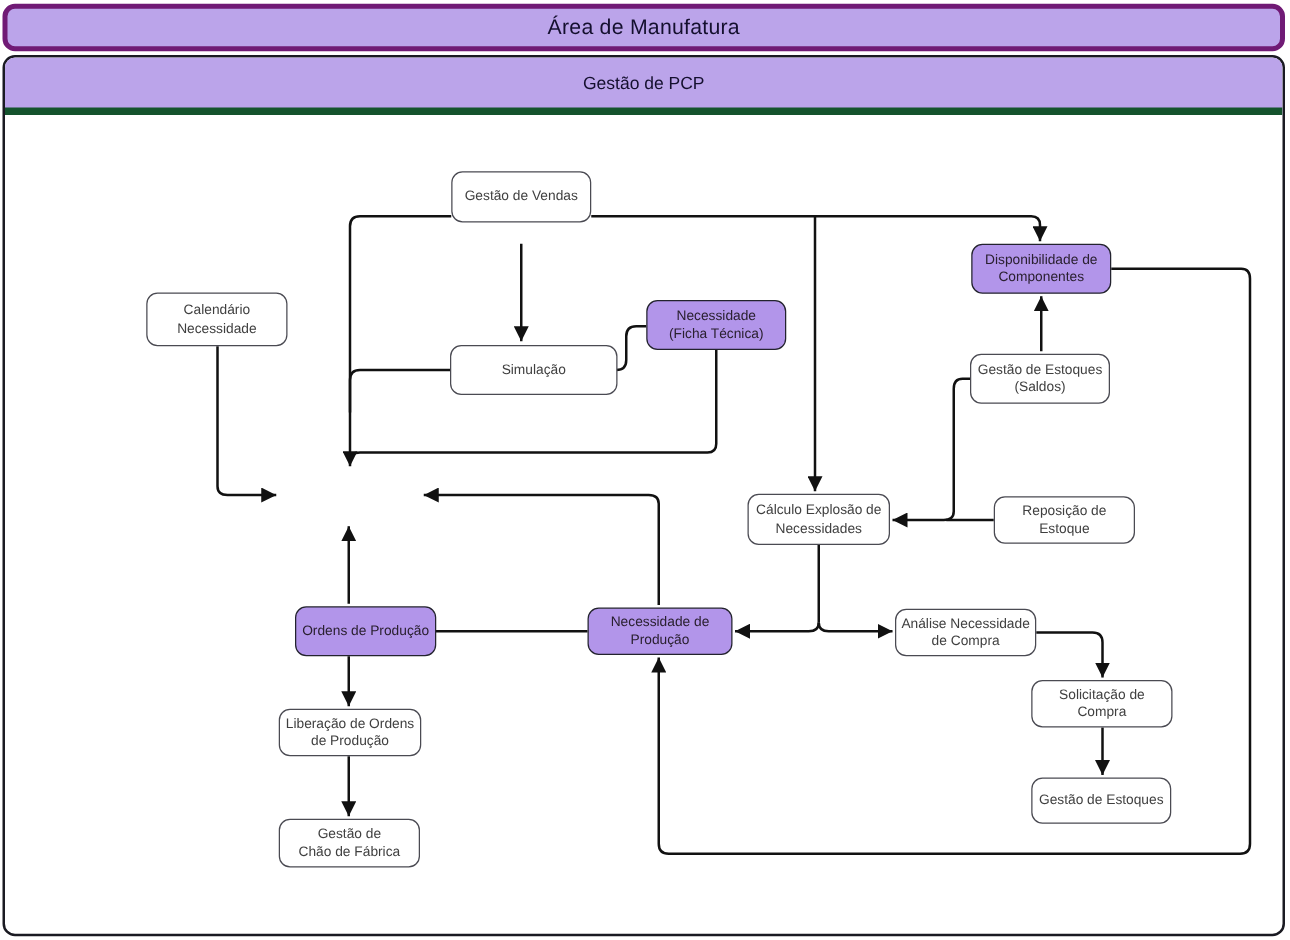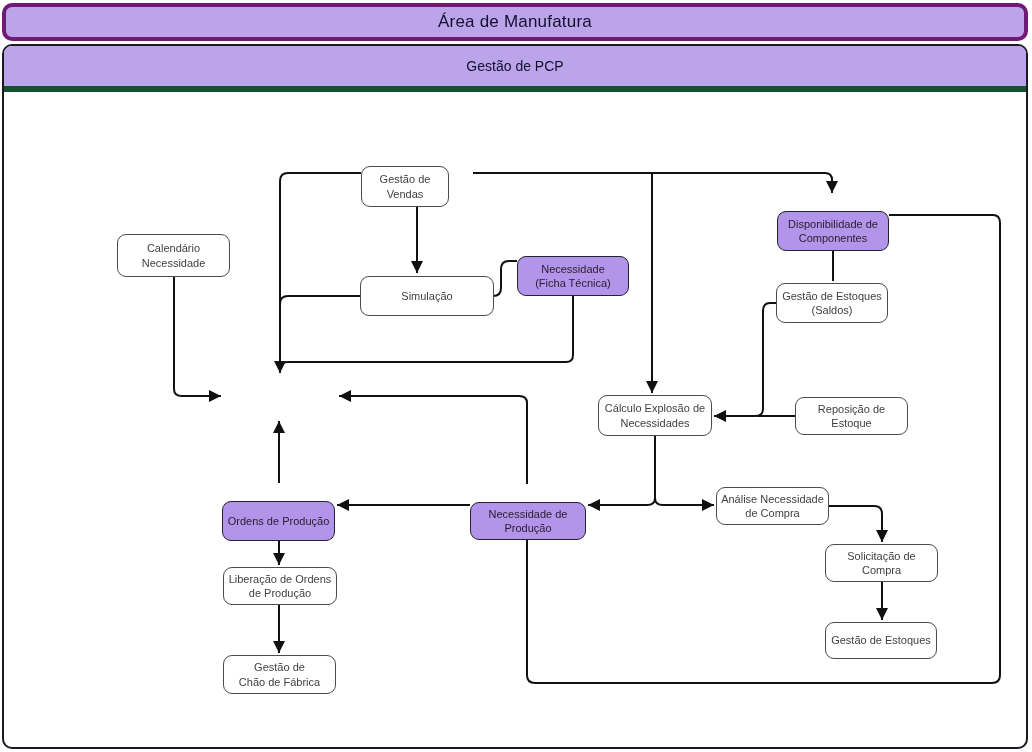--- a/index.html
+++ b/index.html
@@ -41,21 +41,20 @@
     position:absolute;z-index:2;box-sizing:border-box;
     background:#ffffff;border:1.5px solid var(--node-border);border-radius:9px;
     display:flex;align-items:center;justify-content:center;text-align:center;
     font-size:11px;line-height:1.3;color:var(--node-text);
     white-space:pre-line;padding:2px 4px;
   }
   .node.accent{
     background:var(--purple-node);
     border-color:var(--accent-node-border);
     color:var(--accent-node-text);
-    margin-top:16px;
   }
 </style>
 </head>
 <body>
 
 <div class="stage">
 
   <div class="band top">
     <span class="band-title">Área de Manufatura</span>
   </div>
@@ -91,21 +90,21 @@
       <path d="M655,498 Q655,505 663,505 L714,505" marker-end="url(#arrow)"></path>
       <path d="M470,505 L337,505" marker-end="url(#arrow)"></path>
       <path d="M279,525 L279,565" marker-end="url(#arrow)"></path>
       <path d="M279,605 L279,653" marker-end="url(#arrow)"></path>
       <path d="M829,506 L874,506 Q882,506 882,514 L882,542" marker-end="url(#arrow)"></path>
       <path d="M882,582 L882,620" marker-end="url(#arrow)"></path>
       <path d="M889,215 L993,215 Q1000,215 1000,223 L1000,675 Q1000,683 992,683 L535,683 Q527,683 527,675 L527,526" marker-end="url(#arrow)"></path>
     </g>
   </svg>
 
-  <div class="node" style="left:361px;top:166px;width:88px;height:41px">
+  <div class="node" style="left:361px;top:137px;width:112px;height:41px">
     <span>Gestão de Vendas</span>
   </div>
 
   <div class="node" style="left:117px;top:234px;width:113px;height:43px">
     <span>Calendário Necessidade</span>
   </div>
 
   <div class="node accent" style="left:517px;top:240px;width:112px;height:40px">
     <span>Necessidade
 (Ficha Técnica)</span>
@@ -128,21 +127,21 @@
 
   <div class="node" style="left:598px;top:395px;width:114px;height:41px">
     <span>Cálculo Explosão de
 Necessidades</span>
   </div>
 
   <div class="node" style="left:795px;top:397px;width:113px;height:38px">
     <span>Reposição de Estoque</span>
   </div>
 
-  <div class="node accent" style="left:222px;top:485px;width:113px;height:40px">
+  <div class="node accent" style="left:236px;top:485px;width:113px;height:40px">
     <span>Ordens de Produção</span>
   </div>
 
   <div class="node accent" style="left:470px;top:486px;width:116px;height:38px">
     <span>Necessidade de
 Produção</span>
   </div>
 
   <div class="node" style="left:716px;top:487px;width:113px;height:38px">
     <span>Análise Necessidade

